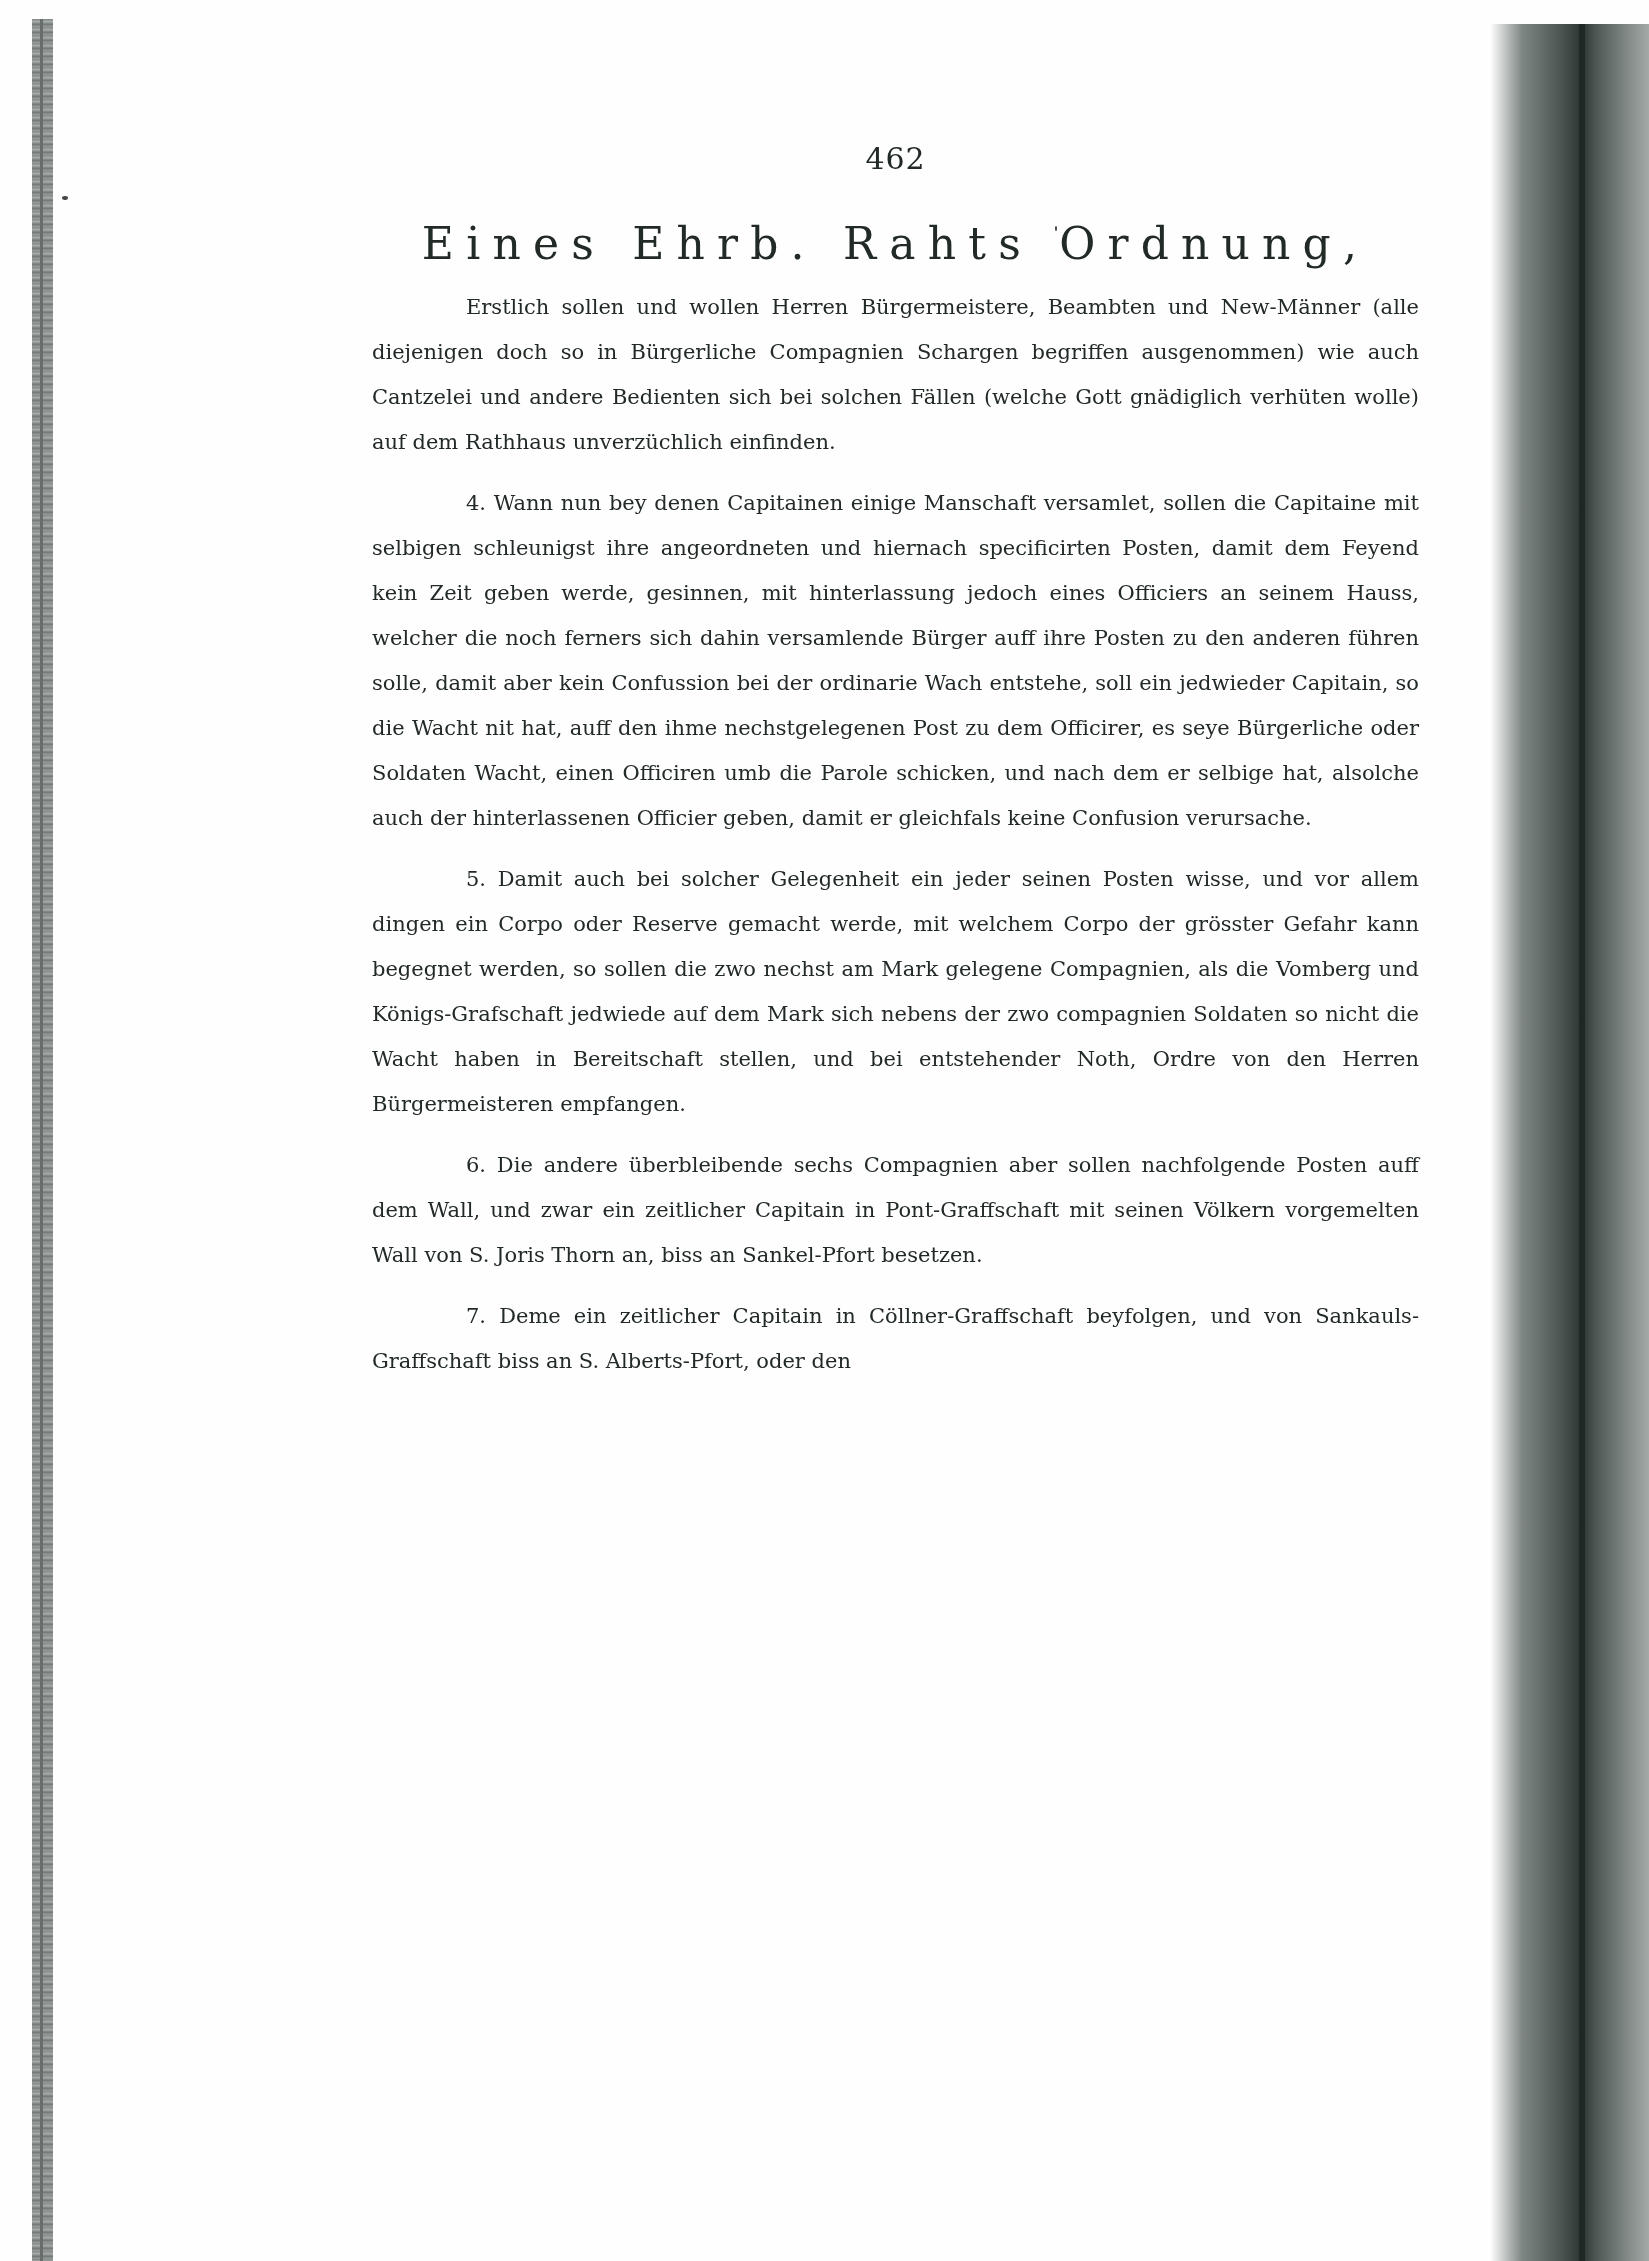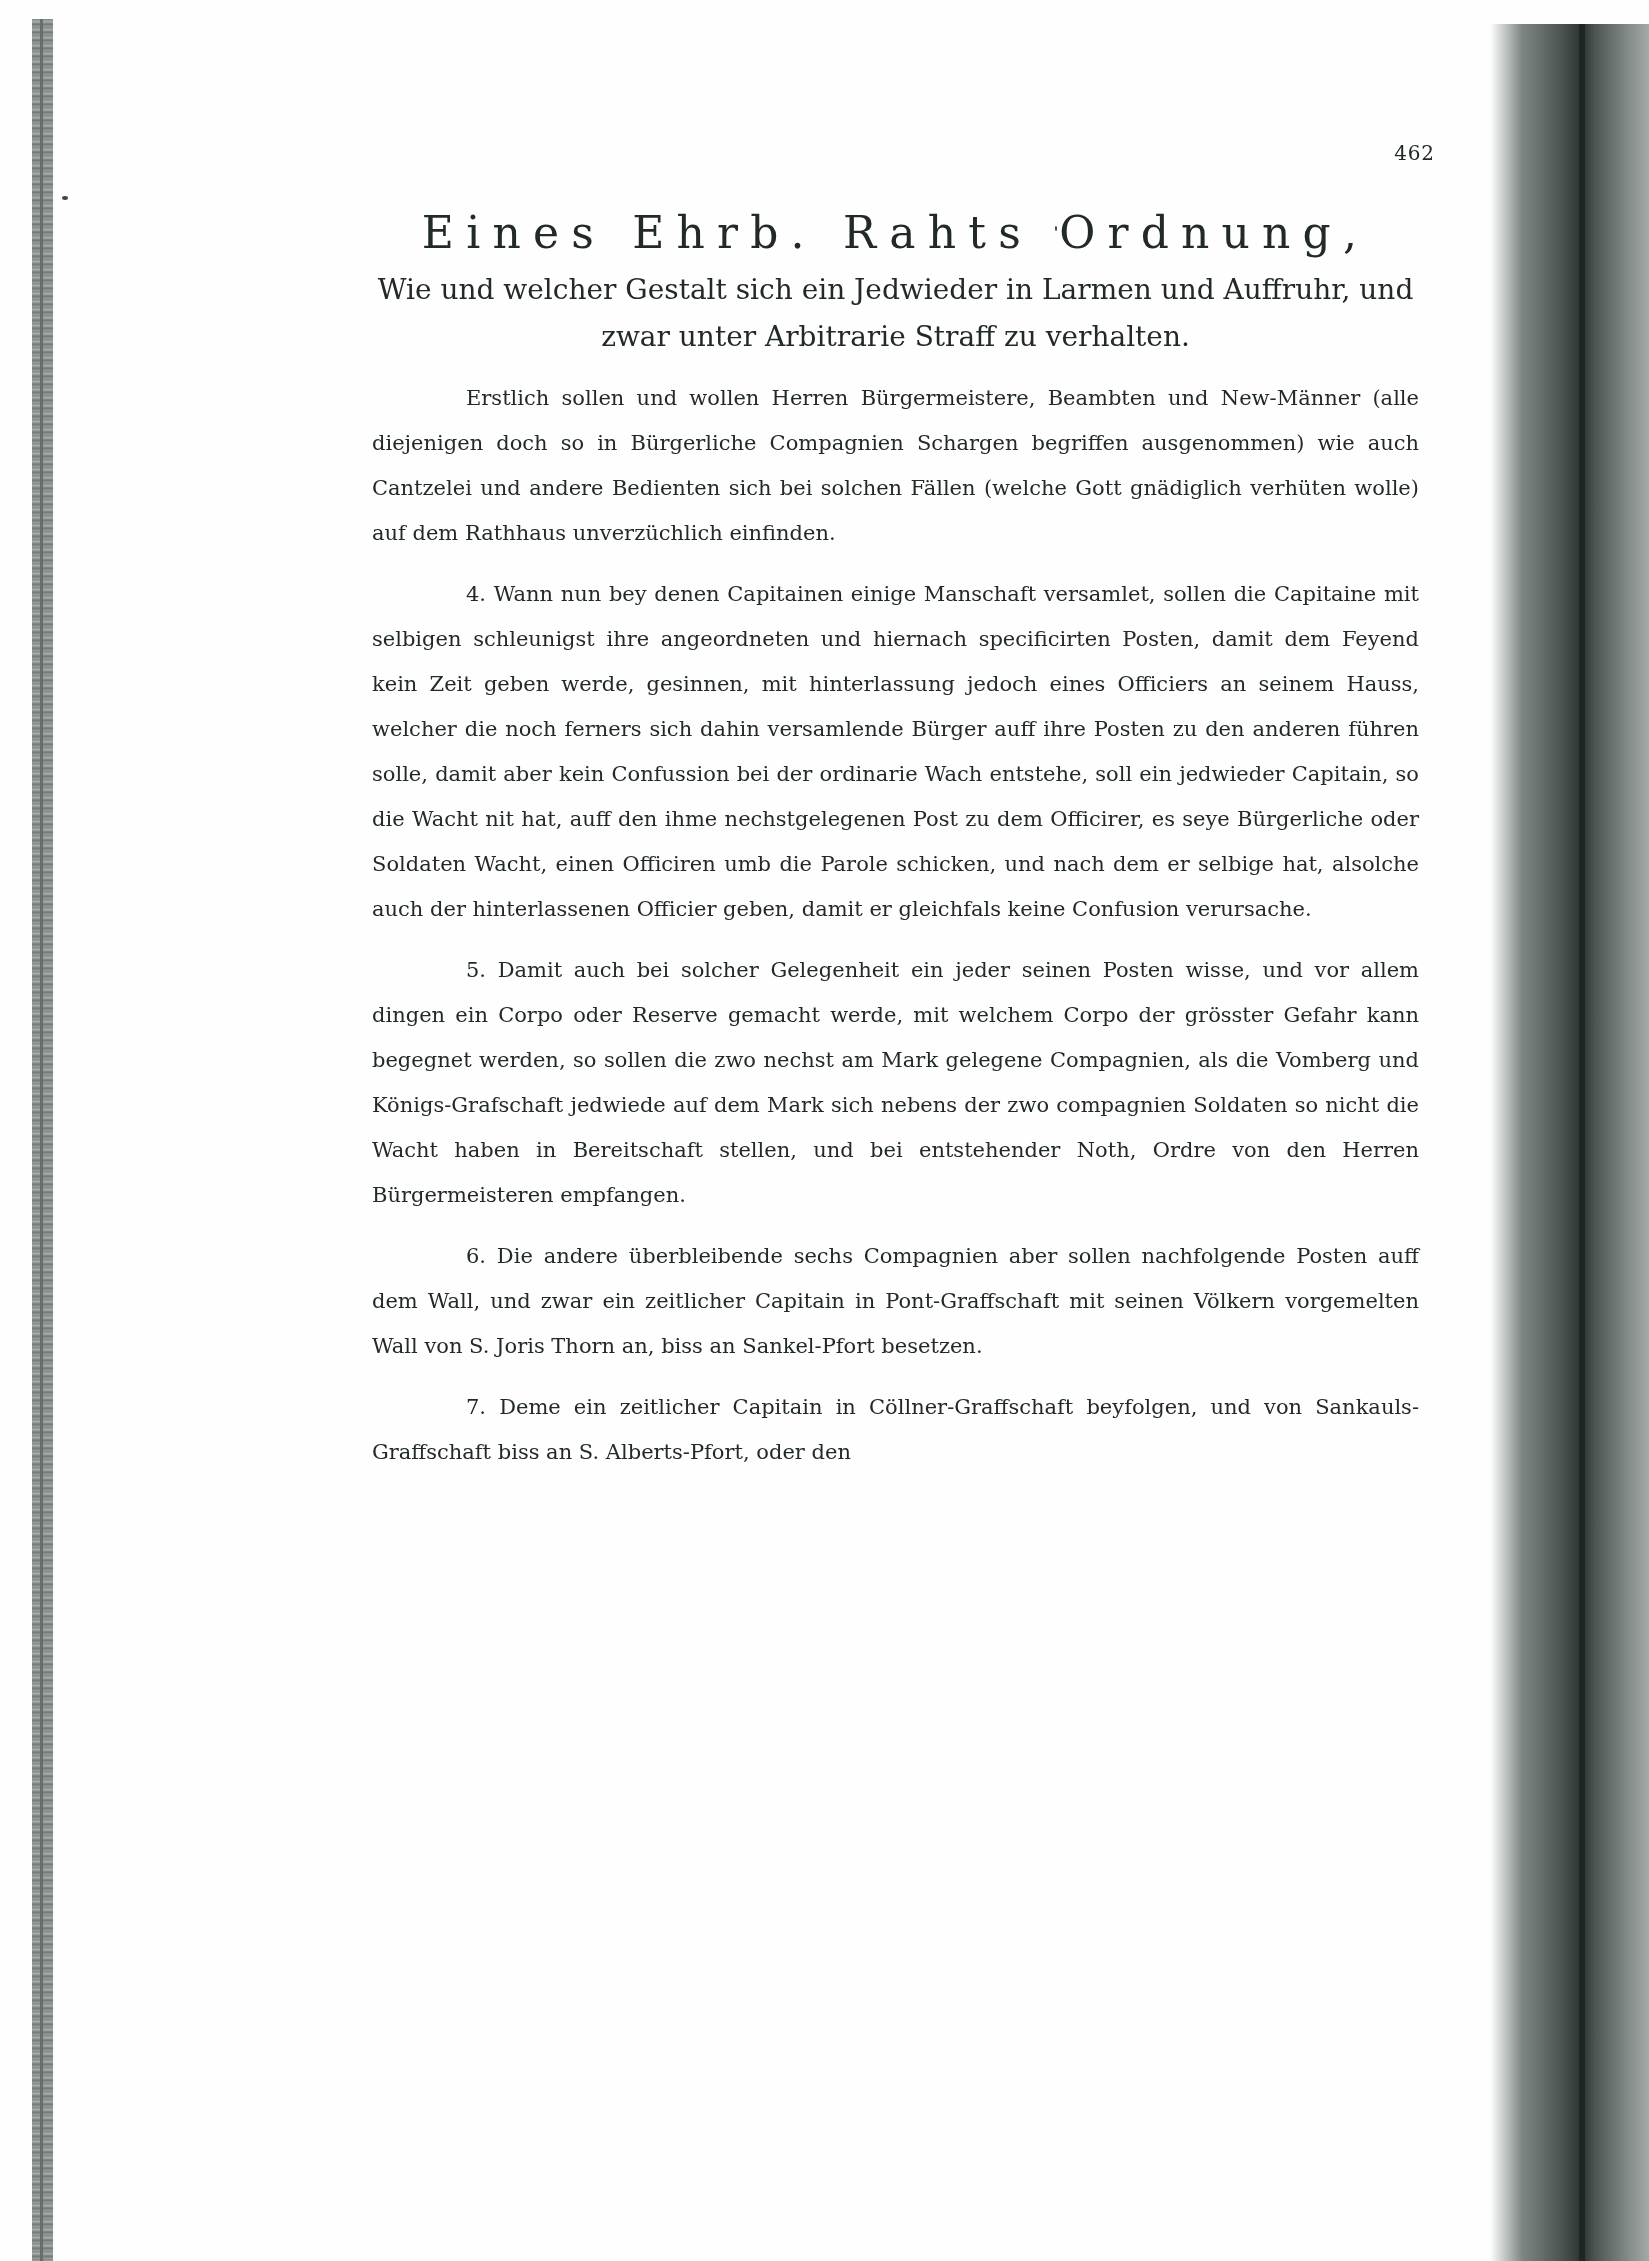--- a/index.html
+++ b/index.html
@@ -22,21 +22,21 @@
     background: linear-gradient(90deg, rgba(120,128,125,0) 0%, #7f8784 20%, #4c5451 45%, #2c3431 58%, #4d5552 66%, #7f8784 85%, #a3aaa7 100%);
   }
   .right-gutter::before {
     content: ""; position: absolute; top: 0; bottom: 0; left: 89px; width: 5.6px; background: #1f2724;
   }
   .speck { position: absolute; background: #444; border-radius: 50%; }
   .page {
     position: absolute; left: 356px; top: 141px; width: 1079px;
   }
   .page-number {
-    text-align: right; font-size: 20px; letter-spacing: 0.9px; margin: 0 0 42px 0;
+    text-align: center; font-size: 30px; letter-spacing: 0.9px; margin: 0 0 42px 0;
   }
   .section-num {
     text-align: center; font-size: 30px; margin: 0 0 19px 0;
   }
   .title {
     text-align: center; font-size: 44px; letter-spacing: 12.2px; margin: 0 0 8.4px 0;
   }
   .subtitle {
     text-align: center; font-size: 28px; line-height: 47px; margin: 0 0 14px 0; padding: 0 19px;
   }
@@ -49,21 +49,20 @@
 <body>
 
 <div class="left-edge"></div>
 <div class="right-gutter"></div>
 <div class="speck" style="left:62px;top:196px;width:5.6px;height:3.8px;"></div>
 <div class="speck" style="left:1055px;top:226px;width:1.9px;height:4.7px;"></div>
 
 <div class="page">
   <div class="page-number">462</div>
   <div class="title">Eines Ehrb. Rahts Ordnung,</div>
-  <div class="subtitle">Wie und welcher Gestalt sich ein Jedwieder in Larmen und Auffruhr, und zwar unter Arbitrarie Straff zu verhalten.</div>
 
   <p class="para">Erstlich sollen und wollen Herren Bürgermeistere, Beambten und New-Männer (alle diejenigen doch so in Bürgerliche Compagnien Schargen begriffen ausgenommen) wie auch Cantzelei und andere Bedienten sich bei solchen Fällen (welche Gott gnädiglich verhüten wolle) auf dem Rathhaus unverzüchlich einfinden.</p>
   <p class="para">4. Wann nun bey denen Capitainen einige Manschaft versamlet, sollen die Capitaine mit selbigen schleunigst ihre angeordneten und hiernach specificirten Posten, damit dem Feyend kein Zeit geben werde, gesinnen, mit hinterlassung jedoch eines Officiers an seinem Hauss, welcher die noch ferners sich dahin versamlende Bürger auff ihre Posten zu den anderen führen solle, damit aber kein Confussion bei der ordinarie Wach entstehe, soll ein jedwieder Capitain, so die Wacht nit hat, auff den ihme nechstgelegenen Post zu dem Officirer, es seye Bürgerliche oder Soldaten Wacht, einen Officiren umb die Parole schicken, und nach dem er selbige hat, alsolche auch der hinterlassenen Officier geben, damit er gleichfals keine Confusion verursache.</p>
   <p class="para">5. Damit auch bei solcher Gelegenheit ein jeder seinen Posten wisse, und vor allem dingen ein Corpo oder Reserve gemacht werde, mit welchem Corpo der grösster Gefahr kann begegnet werden, so sollen die zwo nechst am Mark gelegene Compagnien, als die Vomberg und Königs-Grafschaft jedwiede auf dem Mark sich nebens der zwo compagnien Soldaten so nicht die Wacht haben in Bereitschaft stellen, und bei entstehender Noth, Ordre von den Herren Bürgermeisteren empfangen.</p>
   <p class="para">6. Die andere überbleibende sechs Compagnien aber sollen nachfolgende Posten auff dem Wall, und zwar ein zeitlicher Capitain in Pont-Graffschaft mit seinen Völkern vorgemelten Wall von S. Joris Thorn an, biss an Sankel-Pfort besetzen.</p>
   <p class="para">7. Deme ein zeitlicher Capitain in Cöllner-Graffschaft beyfolgen, und von Sankauls-Graffschaft biss an S. Alberts-Pfort, oder den</p>
 </div>
 
 
 </body></html>

